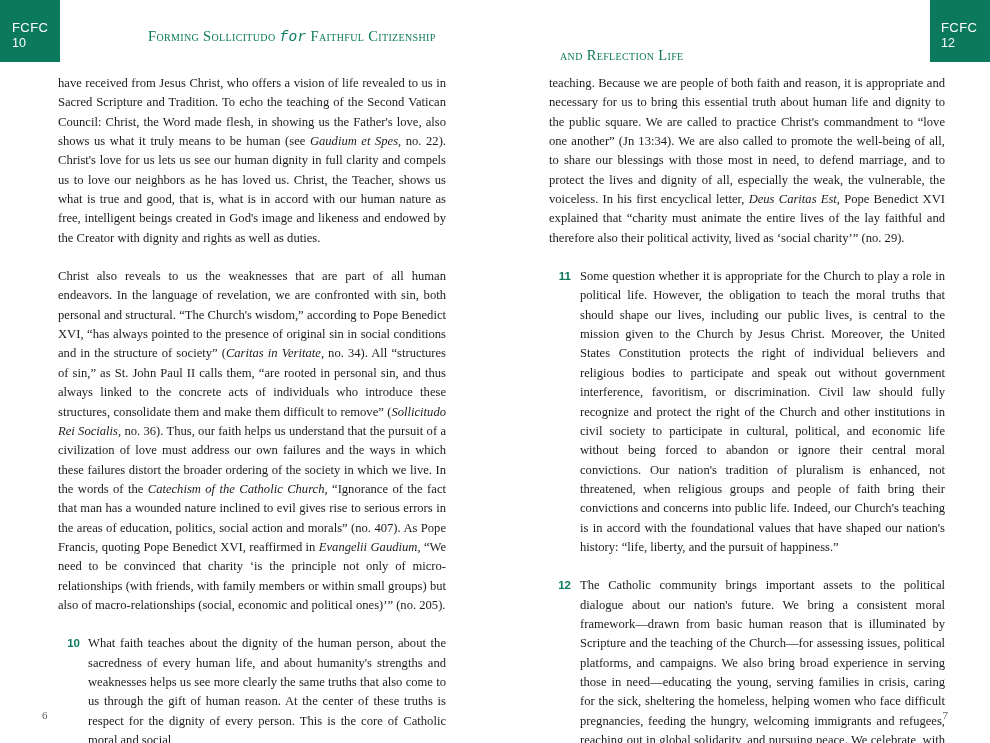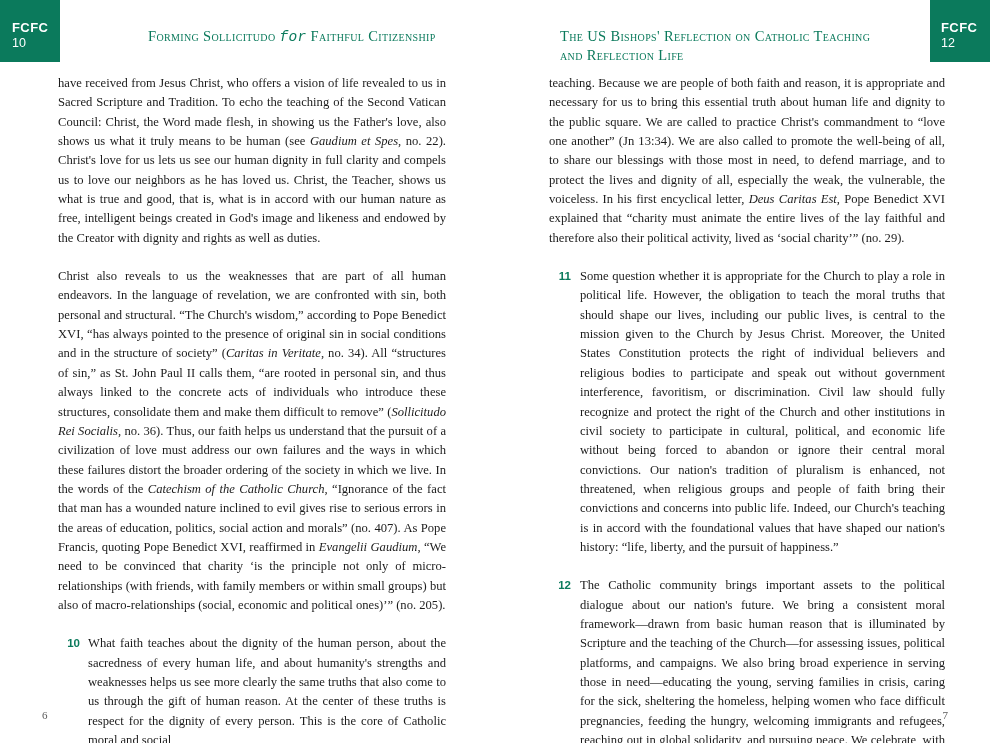--- a/index.html
+++ b/index.html
@@ -34,21 +34,21 @@
     left: 0;
     right: 0;
     bottom: 12px;
     text-align: center;
     line-height: 1.08;
   }
   .tab-right .tab-inner { text-align: left; padding-left: 11px; }
   .tab-left  .tab-inner { text-align: left; padding-left: 12px; }
   .tab-code {
     font-size: 13px;
-    font-weight: bold;
+    font-weight: normal;
     letter-spacing: 0.4px;
     display: block;
   }
   .tab-num {
     font-size: 12.5px;
     font-weight: normal;
     display: block;
     margin-top: 1px;
   }
 
@@ -143,21 +143,21 @@
 
 <div class="tab tab-right">
   <div class="tab-inner">
     <span class="tab-code">FCFC</span>
     <span class="tab-num">12</span>
   </div>
 </div>
 
 <div class="runhead runhead-left"><span>Forming Sollicitudo </span><em>for</em><span> Faithful Citizenship</span></div>
 
-<div class="runhead runhead-right"><span>The US Bishops' Reflection on Catholic Teaching</span><br><span>and Reflection Life</span></div>
+<div class="runhead runhead-right"><br><span>and Reflection Life</span></div>
 
 <div class="col col-left">
 
   <p class="para"><span>have received from Jesus Christ, who offers a vision of life revealed to us in Sacred Scripture and Tradition. To echo the teaching of the Second Vatican Council: Christ, the Word made flesh, in showing us the Father's love, also shows us what it truly means to be human (see </span><i>Gaudium et Spes</i><span>, no. 22). Christ's love for us lets us see our human dignity in full clarity and compels us to love our neighbors as he has loved us. Christ, the Teacher, shows us what is true and good, that is, what is in accord with our human nature as free, intelligent beings created in God's image and likeness and endowed by the Creator with dignity and rights as well as duties.</span></p>
 
   <p class="para"><span>Christ also reveals to us the weaknesses that are part of all human endeavors. In the language of revelation, we are confronted with sin, both personal and structural. “The Church's wisdom,” according to Pope Benedict XVI, “has always pointed to the presence of original sin in social conditions and in the structure of society” (</span><i>Caritas in Veritate</i><span>, no. 34). All “structures of sin,” as St. John Paul II calls them, “are rooted in personal sin, and thus always linked to the concrete acts of individuals who introduce these structures, consolidate them and make them difficult to remove” (</span><i>Sollicitudo Rei Socialis</i><span>, no. 36). Thus, our faith helps us understand that the pursuit of a civilization of love must address our own failures and the ways in which these failures distort the broader ordering of the society in which we live. In the words of the </span><i>Catechism of the Catholic Church</i><span>, “Ignorance of the fact that man has a wounded nature inclined to evil gives rise to serious errors in the areas of education, politics, social action and morals” (no. 407). As Pope Francis, quoting Pope Benedict XVI, reaffirmed in </span><i>Evangelii Gaudium</i><span>, “We need to be convinced that charity ‘is the principle not only of micro-relationships (with friends, with family members or within small groups) but also of macro-relationships (social, economic and political ones)’” (no. 205).</span></p>
 
   <div class="numpara tight">
     <span class="num">10</span>
     <span>What faith teaches about the dignity of the human person, about the sacredness of every human life, and about humanity's strengths and weaknesses helps us see more clearly the same truths that also come to us through the gift of human reason. At the center of these truths is respect for the dignity of every person. This is the core of Catholic moral and social</span>

